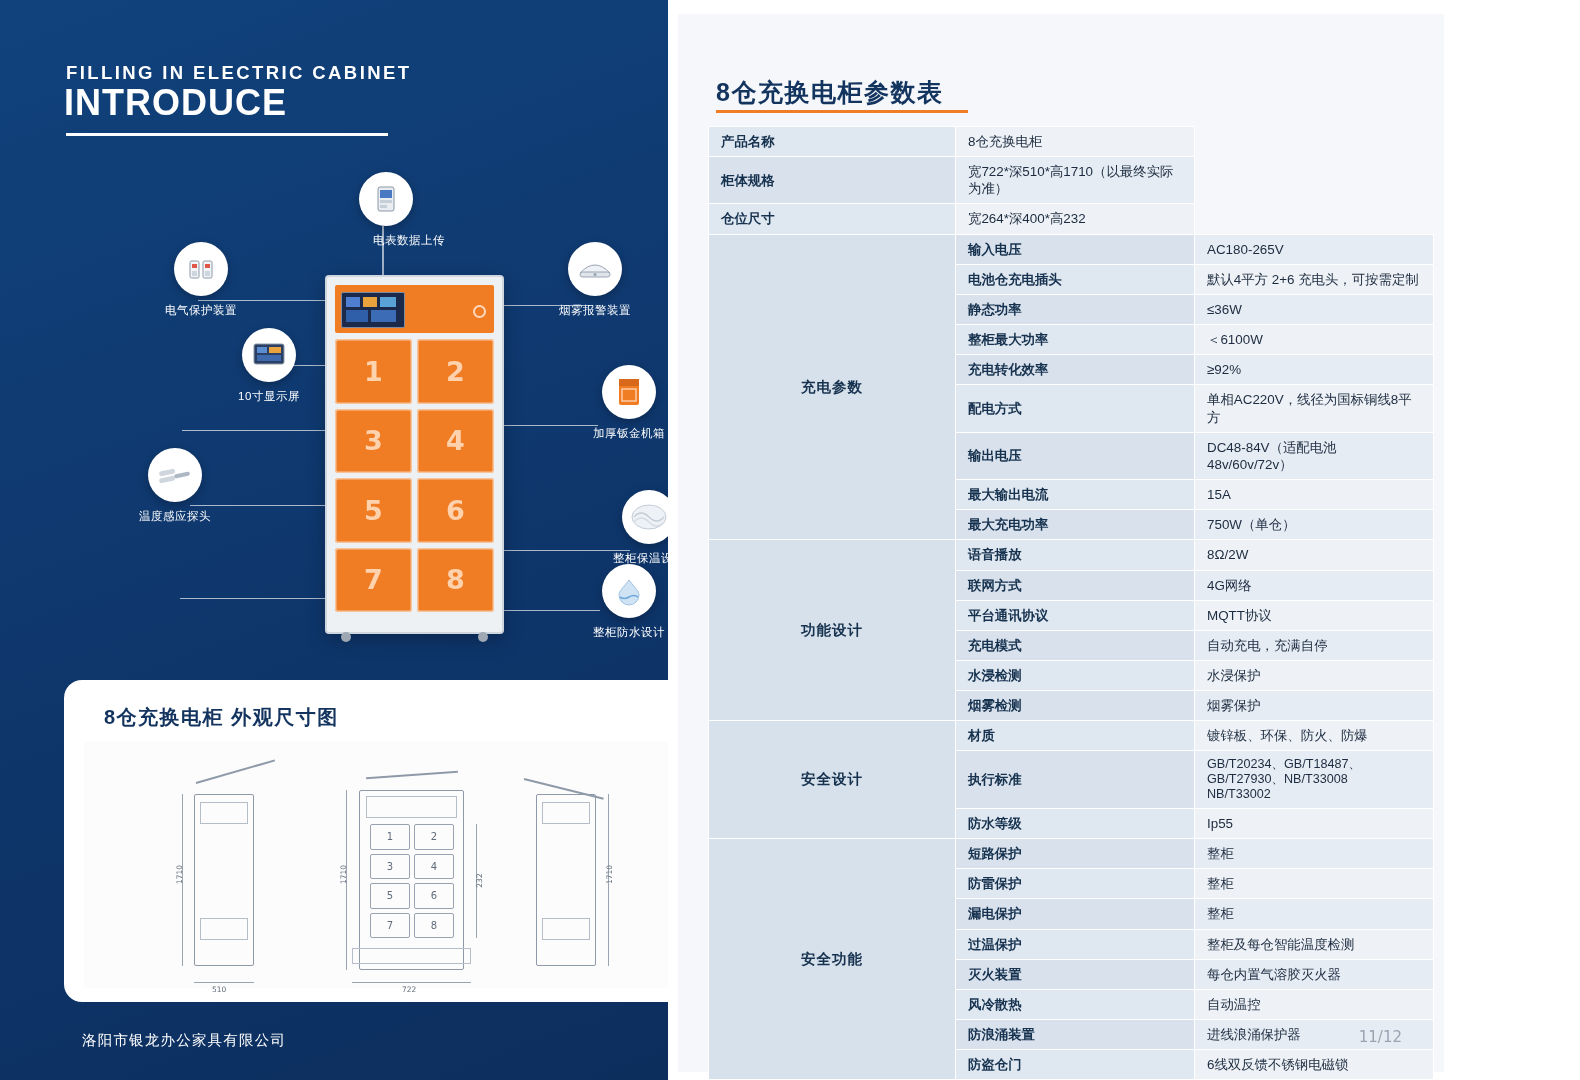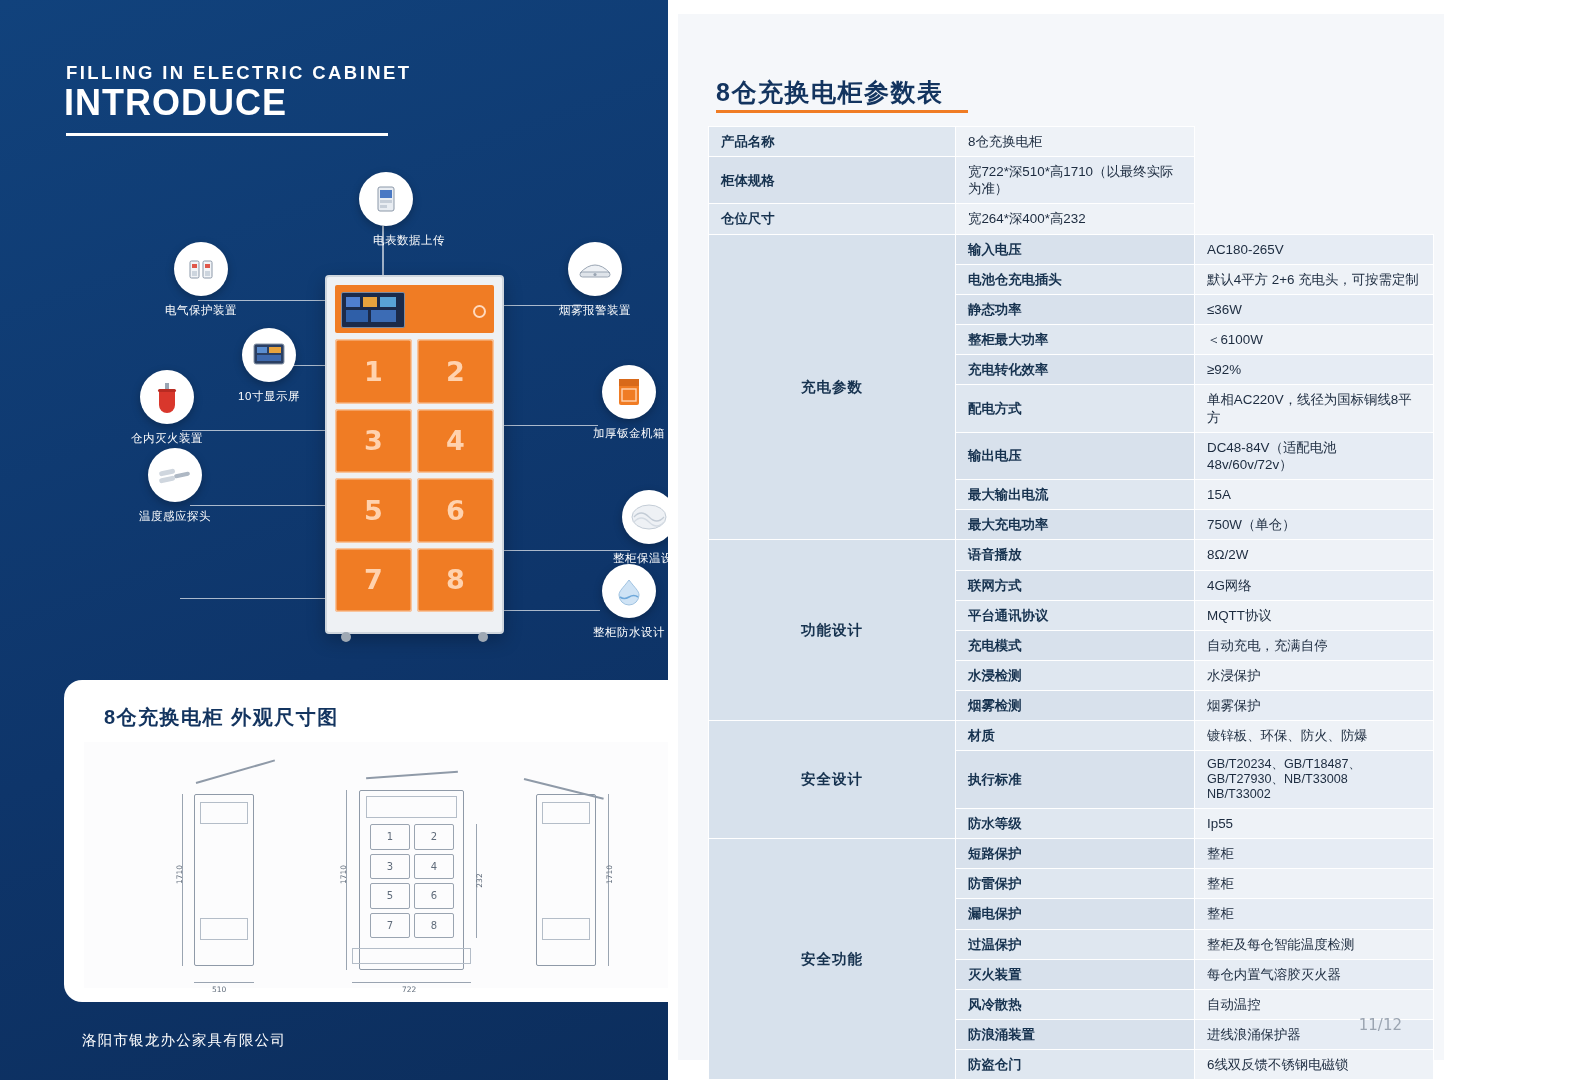--- a/index.html
+++ b/index.html
@@ -280,21 +280,21 @@
     position: relative;
     width: 790px;
     height: 1080px;
     background: #ffffff;
     box-sizing: border-box;
   }
   .rp-inner {
     position: absolute;
     left: 0; top: 0; right: 0; bottom: 0;
     background: #f5f7fa;
-    margin: 14px 14px 20px 10px;
+    margin: 14px 14px 8px 10px;
   }
   .table-title {
     position: absolute;
     left: 38px;
     top: 62px;
     font-size: 25px;
     font-weight: bold;
     color: #13345f;
     letter-spacing: 1.5px;
   }
@@ -460,30 +460,20 @@
           <div class="bubble">
             <svg width="38" height="28" viewBox="0 0 38 28">
               <path d="M4 18 Q19 2 34 18 Z" fill="#eef1f5" stroke="#9aa5b3"></path>
               <rect x="4" y="17" width="30" height="5" rx="2.5" fill="#dfe4ea" stroke="#9aa5b3"></rect>
               <circle cx="19" cy="19.5" r="1.6" fill="#9aa5b3"></circle>
             </svg>
           </div>
           <div>烟雾报警装置</div>
         </div>
 
-        <div class="hot" style="left:38px; top:190px;">
-          <div class="bubble">
-            <svg width="30" height="34" viewBox="0 0 30 34">
-              <rect x="13" y="3" width="4" height="6" fill="#9aa5b3"></rect>
-              <path d="M7 11 h16 v14 a8 8 0 0 1 -16 0 z" fill="#d9372c"></path>
-              <rect x="6" y="9" width="18" height="3" rx="1.5" fill="#b92b22"></rect>
-            </svg>
-          </div>
-          <div>仓内灭火装置</div>
-        </div>
 
         <div class="hot" style="left:500px; top:185px;">
           <div class="bubble">
             <svg width="30" height="34" viewBox="0 0 30 34">
               <rect x="5" y="4" width="20" height="26" rx="2" fill="#f07c24"></rect>
               <rect x="5" y="4" width="20" height="7" fill="#d8691a"></rect>
               <rect x="8" y="14" width="14" height="12" fill="none" stroke="#ffd2ae" stroke-width="1.4"></rect>
             </svg>
           </div>
           <div>加厚钣金机箱</div>

